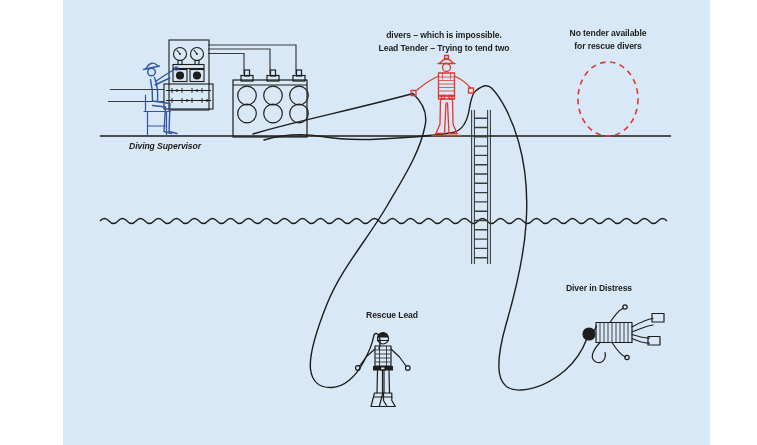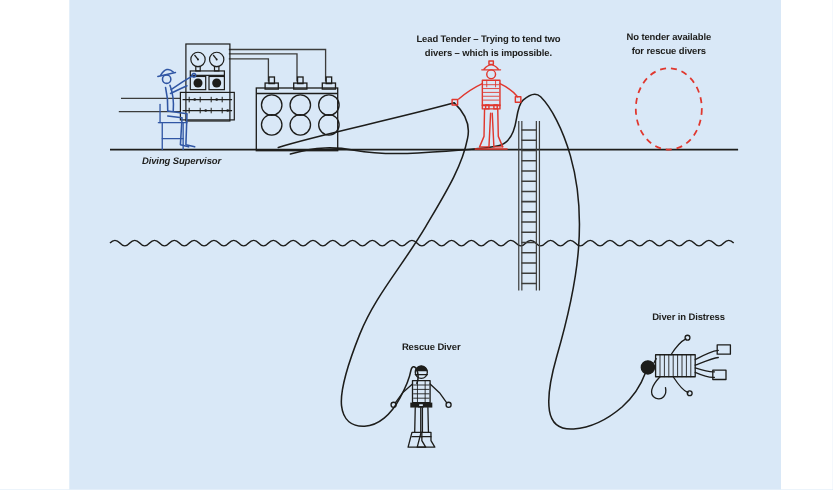--- a/index.html
+++ b/index.html
@@ -248,24 +248,24 @@
       <path d="M612,342.5 C617.5,351 621.5,355.5 625.5,357"></path>
       <circle cx="627" cy="357.5" r="2.2"></circle>
       <path d="M600,342.5 C592,351 589.5,358.5 596,362 C602,364.5 606.5,359 605,352.5"></path>
     </g>
   </g>
 </svg>
 
 <div class="label" style="left:105px;top:140px;width:120px;font-style:italic;">Diving Supervisor</div>
 
 <div class="label" style="left:354px;top:29px;width:180px;">
+  <span>divers – which is impossible.</span>
   <span>Lead Tender – Trying to tend two</span>
-  <span>divers – which is impossible.</span>
 </div>
 
 <div class="label" style="left:538px;top:27px;width:140px;">
   <span>No tender available</span>
   <span>for rescue divers</span>
 </div>
 
-<div class="label" style="left:332px;top:309px;width:120px;">Rescue Diver</div>
-
-<div class="label" style="left:539px;top:282px;width:120px;text-align:right;">Diver in Distress</div>
+<div class="label" style="left:332px;top:309px;width:120px;">Rescue Lead</div>
+
+<div class="label" style="left:539px;top:282px;width:120px;">Diver in Distress</div>
 
 </body></html>

